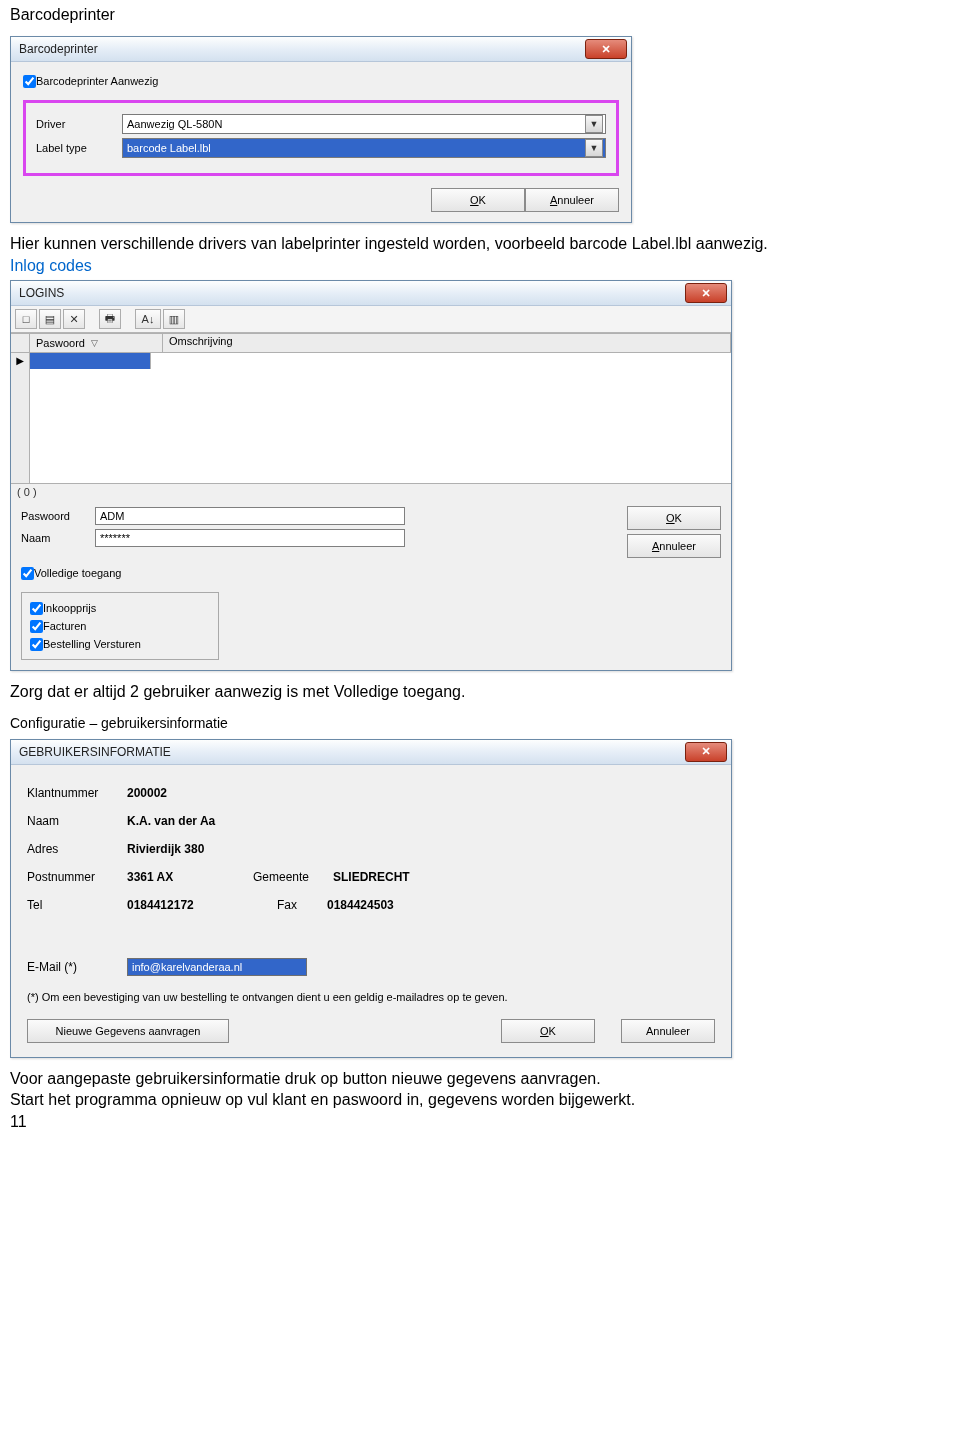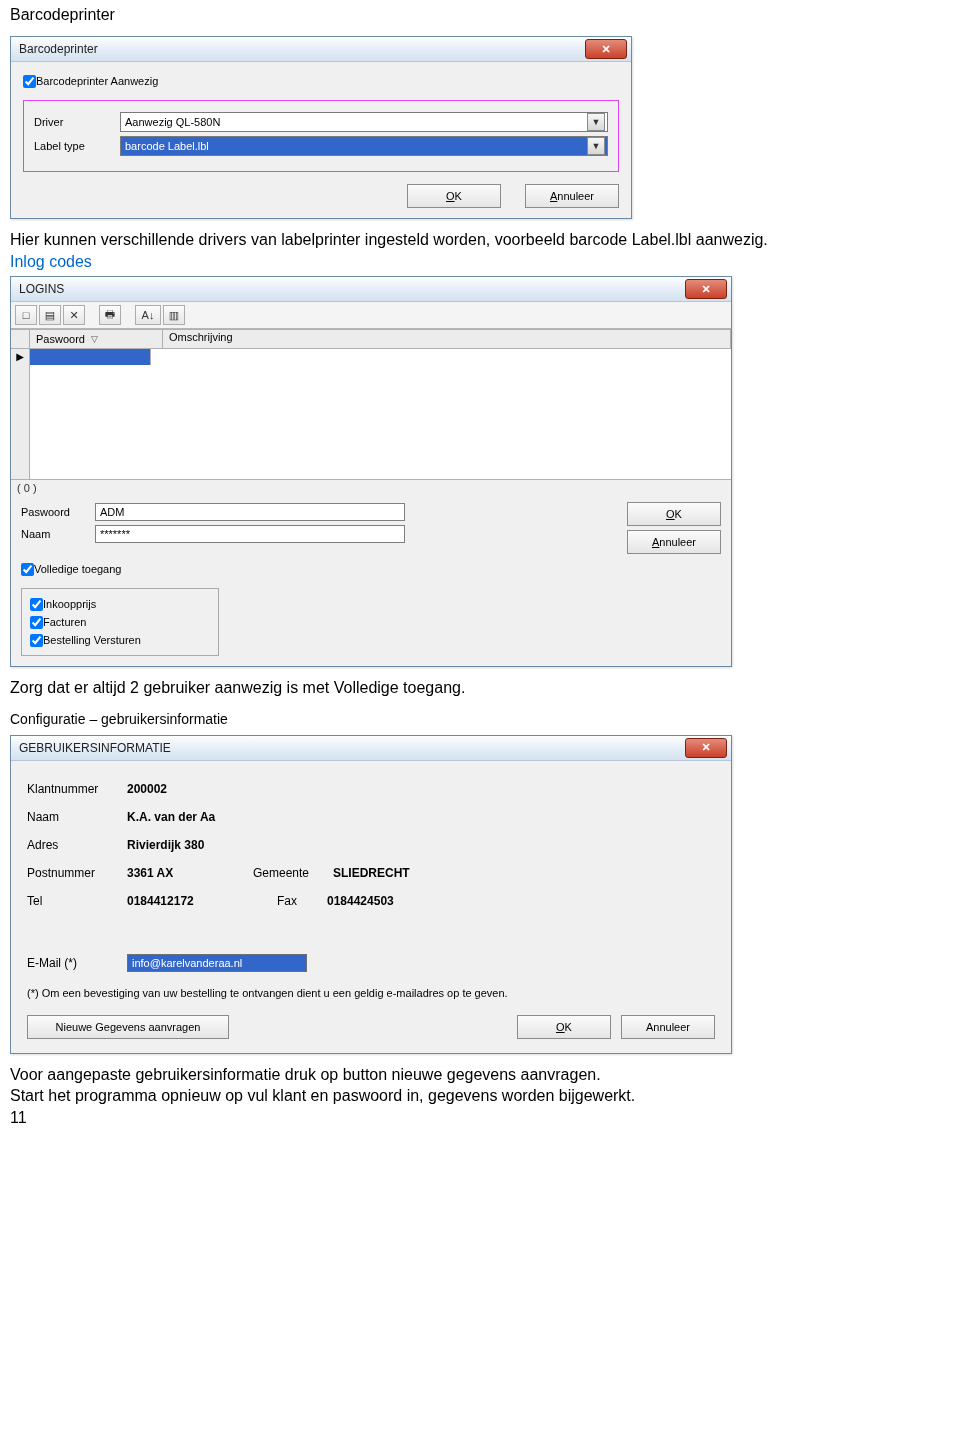--- a/index.html
+++ b/index.html
@@ -66,21 +66,21 @@
     display: flex;
     align-items: center;
     height: 18px;
   }
   input[type="checkbox"] {
     width: 13px;
     height: 13px;
     margin: 0;
   }
   .fieldset {
-    border: 1px solid #d946ef;
+    border: 3px solid #d946ef;
     padding: 10px 10px 12px 10px;
     margin-top: 10px;
   }
   .form-row {
     display: flex;
     align-items: center;
     height: 22px;
     margin-bottom: 2px;
   }
   .lbl { width: 86px; }
@@ -120,21 +120,21 @@
     align-items: center;
     justify-content: center;
     font-size: 11px;
     padding: 0 10px;
     color: #000;
   }
   .btn .ul { text-decoration: underline; }
   .btn-row {
     display: flex;
     justify-content: flex-end;
-    gap: 24px;
+    gap: 0;
     margin-top: 12px;
   }
 
   
   .toolbar {
     display: flex;
     align-items: center;
     gap: 2px;
     padding: 3px 4px;
     background: #f4f4f4;
@@ -414,21 +414,21 @@
       <span style="width:50px;margin-left:30px">Fax</span>
       <span class="info-val">0184424503</span>
     </div>
 
     <div class="info-row" style="margin-top:34px">
       <span class="info-lbl">E-Mail (*)</span>
       <div class="email-input">info@karelvanderaa.nl</div>
     </div>
     <div class="note">(*) Om een bevestiging van uw bestelling te ontvangen dient u een geldig e-mailadres op te geven.</div>
 
-    <div style="display:flex;align-items:center;margin-top:16px;gap:10px">
+    <div style="display:flex;align-items:center;margin-top:16px;gap:26px">
       <div class="btn" style="min-width:180px">Nieuwe Gegevens aanvragen</div>
       <div style="flex:1"></div>
       <div class="btn"><span class="ul">O</span>K</div>
       <div class="btn">Annuleer</div>
     </div>
   </div>
 </div>
 
 <div class="doc-text" style="white-space:pre-line">Voor aangepaste gebruikersinformatie druk op button nieuwe gegevens aanvragen.
 Start het programma opnieuw op vul klant en paswoord in, gegevens worden bijgewerkt.</div>

